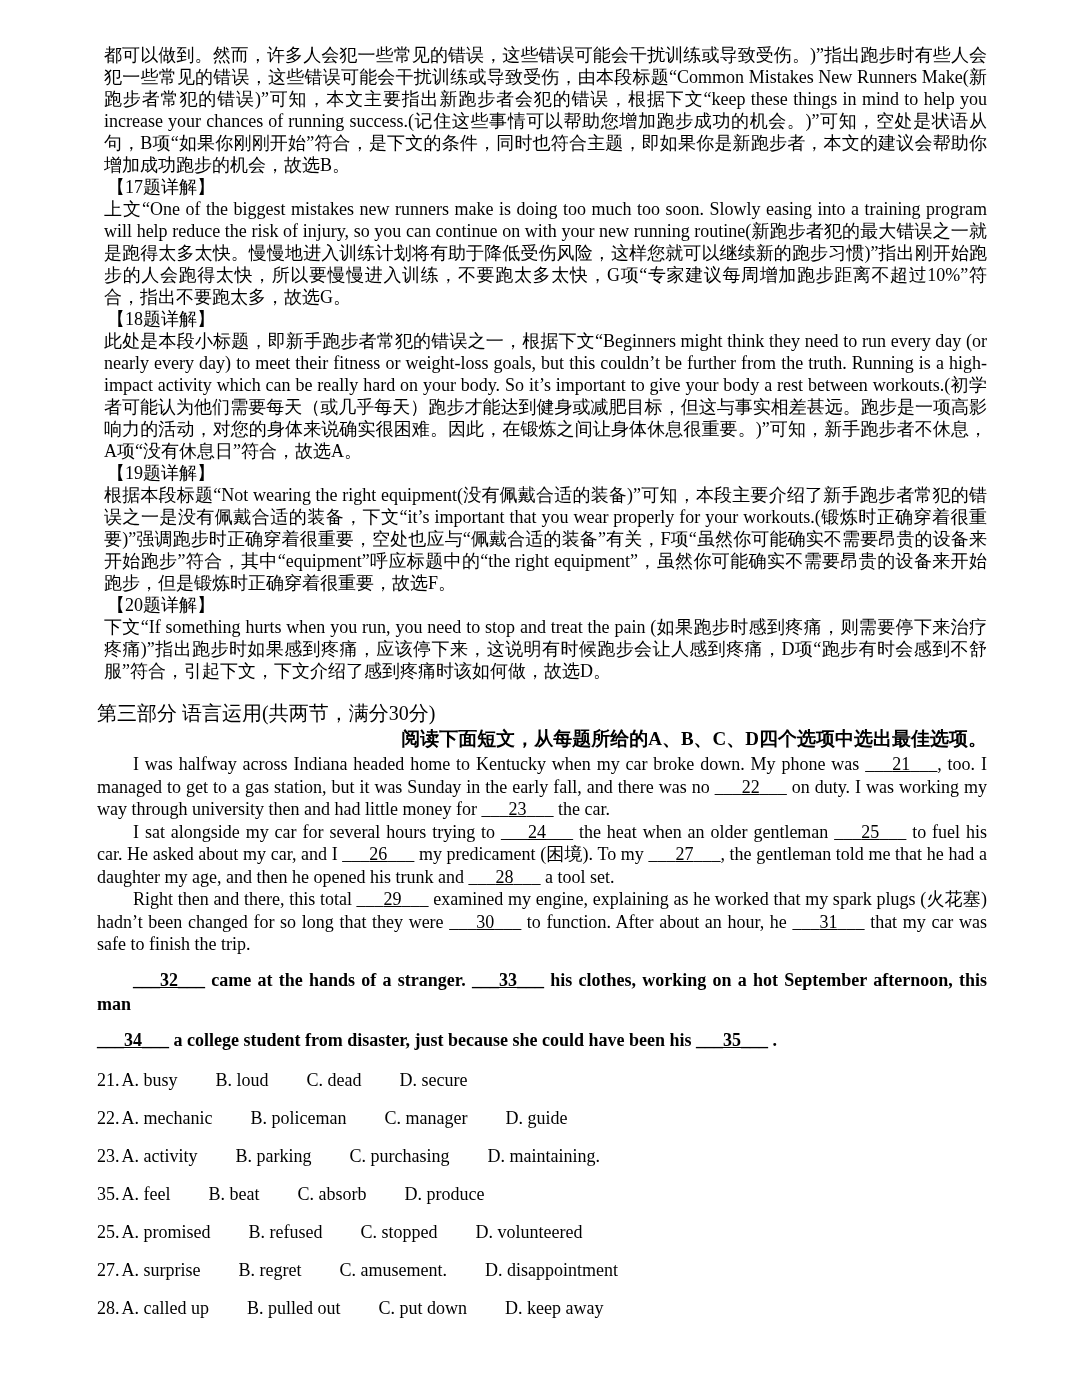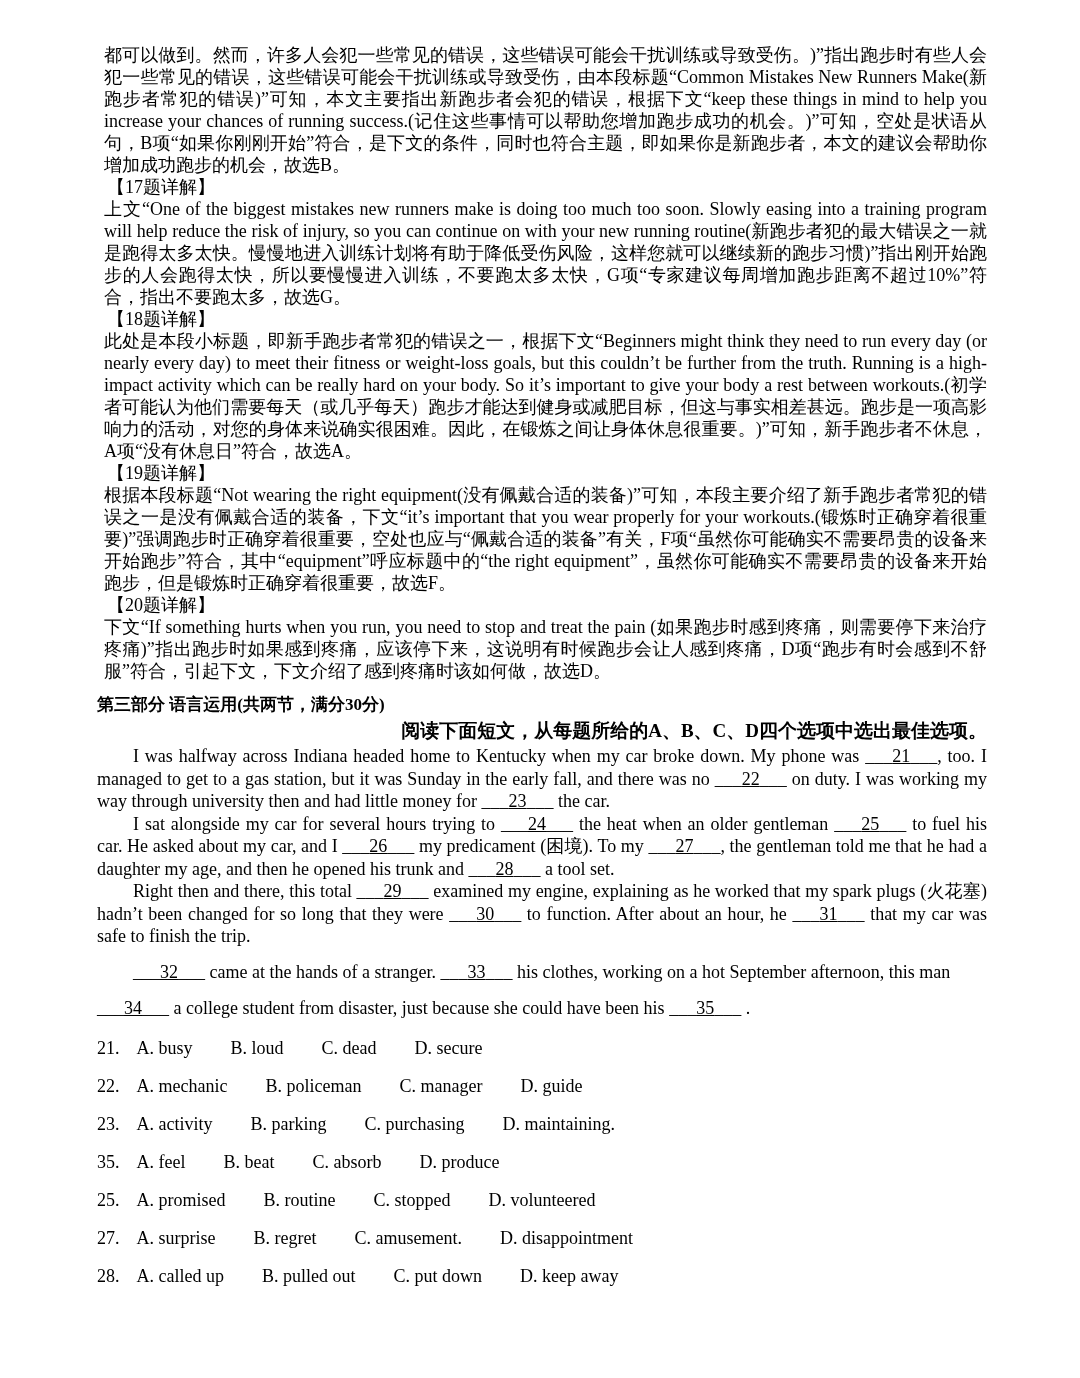--- a/index.html
+++ b/index.html
@@ -23,56 +23,56 @@
     text-align: justify;
     margin-left: 7px;
   }
   .exp-heading {
     font-size: 18px;
     line-height: 22px;
     text-indent: 10px;
   }
   
   .part-heading {
-    font-weight: bold;
-    font-size: 17px;
+    font-weight: normal;
+    font-size: 20px;
     line-height: 26px;
-    margin-top: 10px;
+    margin-top: 18px;
   }
   .sub-heading {
     font-weight: bold;
     font-size: 19px;
     line-height: 25px;
   }
   .instruction {
     font-weight: bold;
     font-size: 19px;
     line-height: 25px;
     text-align: right;
   }
   
   .cloze { margin-top: 2px; }
   .cloze-p {
     font-size: 18px;
     line-height: 22.5px;
     text-align: justify;
   }
   .cloze-p.indent { text-indent: 36px; }
-  .cloze-p.spaced { margin-top: 12px; line-height: 24px; }
+  .cloze-p.spaced { margin-top: 12px; line-height: 24px; font-weight: bold; }
   .blank { white-space: nowrap; }
   .blank-num { text-decoration: underline; }
   
   .options { margin-top: 16px; }
   .option-row {
     font-size: 18px;
     line-height: 19px;
     margin-top: 19px;
     white-space: nowrap;
   }
-  .opt-num { margin-right: 17px; }
+  .opt-num { margin-right: 2px; }
   .opt { margin-right: 38px; }
   .opt:last-child { margin-right: 0; }
 </style>
 </head>
 <body>
 
 <div class="page">
 
   <div>
       <div class="exp-text">都可以做到。然而，许多人会犯一些常见的错误，这些错误可能会干扰训练或导致受伤。)”指出跑步时有些人会犯一些常见的错误，这些错误可能会干扰训练或导致受伤，由本段标题“Common Mistakes New Runners Make(新跑步者常犯的错误)”可知，本文主要指出新跑步者会犯的错误，根据下文“keep these things in mind to help you increase your chances of running success.(记住这些事情可以帮助您增加跑步成功的机会。)”可知，空处是状语从句，B项“如果你刚刚开始”符合，是下文的条件，同时也符合主题，即如果你是新跑步者，本文的建议会帮助你增加成功跑步的机会，故选B。</div>
@@ -97,18 +97,18 @@
       <div class="cloze-p indent">Right then and there, this total <span class="blank">___<span class="blank-num">29</span>___</span> examined my engine, explaining as he worked that my spark plugs (火花塞) hadn’t been changed for so long that they were <span class="blank">___<span class="blank-num">30</span>___</span> to function.  After about an hour, he <span class="blank">___<span class="blank-num">31</span>___</span> that my car was safe to finish the trip.</div>
       <div class="cloze-p indent spaced"><span class="blank">___<span class="blank-num">32</span>___</span> came at the hands of a stranger. <span class="blank">___<span class="blank-num">33</span>___</span> his clothes, working on a hot September afternoon, this man</div>
       <div class="cloze-p spaced"><span class="blank">___<span class="blank-num">34</span>___</span> a college student from disaster, just because she could have been his <span class="blank">___<span class="blank-num">35</span>___</span> .</div>
     </div>
 
   <div class="options">
       <div class="option-row"><span class="opt-num">21.</span><span class="opt">A. busy</span><span class="opt">B. loud</span><span class="opt">C. dead</span><span class="opt">D. secure</span></div>
       <div class="option-row"><span class="opt-num">22.</span><span class="opt">A. mechanic</span><span class="opt">B. policeman</span><span class="opt">C. manager</span><span class="opt">D. guide</span></div>
       <div class="option-row"><span class="opt-num">23.</span><span class="opt">A. activity</span><span class="opt">B. parking</span><span class="opt">C. purchasing</span><span class="opt">D. maintaining.</span></div>
       <div class="option-row"><span class="opt-num">35.</span><span class="opt">A. feel</span><span class="opt">B. beat</span><span class="opt">C. absorb</span><span class="opt">D. produce</span></div>
-      <div class="option-row"><span class="opt-num">25.</span><span class="opt">A. promised</span><span class="opt">B. routine</span><span class="opt">C. stopped</span><span class="opt">D. volunteered</span></div>
+      <div class="option-row"><span class="opt-num">25.</span><span class="opt">A. promised</span><span class="opt">B. refused</span><span class="opt">C. stopped</span><span class="opt">D. volunteered</span></div>
       <div class="option-row"><span class="opt-num">27.</span><span class="opt">A. surprise</span><span class="opt">B. regret</span><span class="opt">C. amusement.</span><span class="opt">D. disappointment</span></div>
       <div class="option-row"><span class="opt-num">28.</span><span class="opt">A. called up</span><span class="opt">B. pulled out</span><span class="opt">C. put down</span><span class="opt">D. keep away</span></div>
     </div>
 
 </div>
 
 </body></html>

